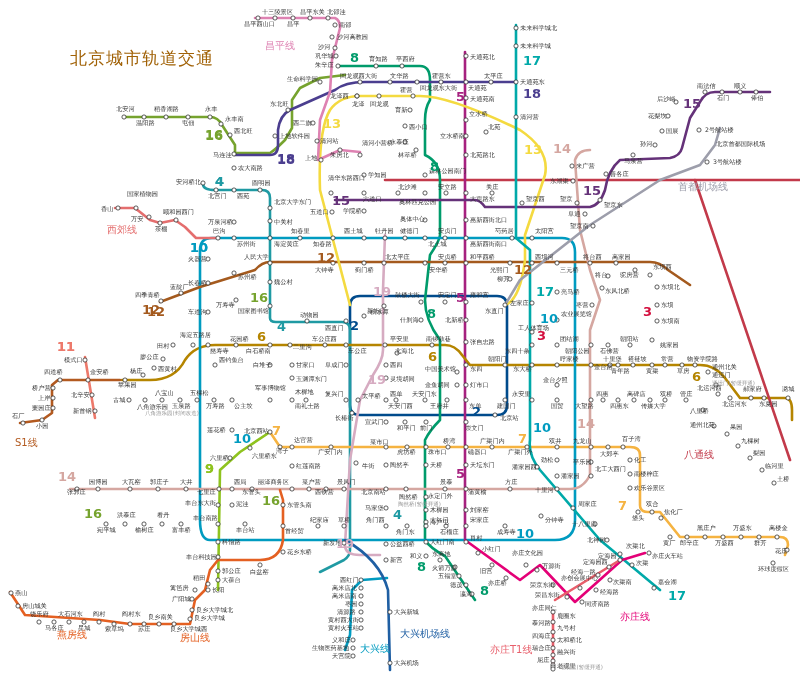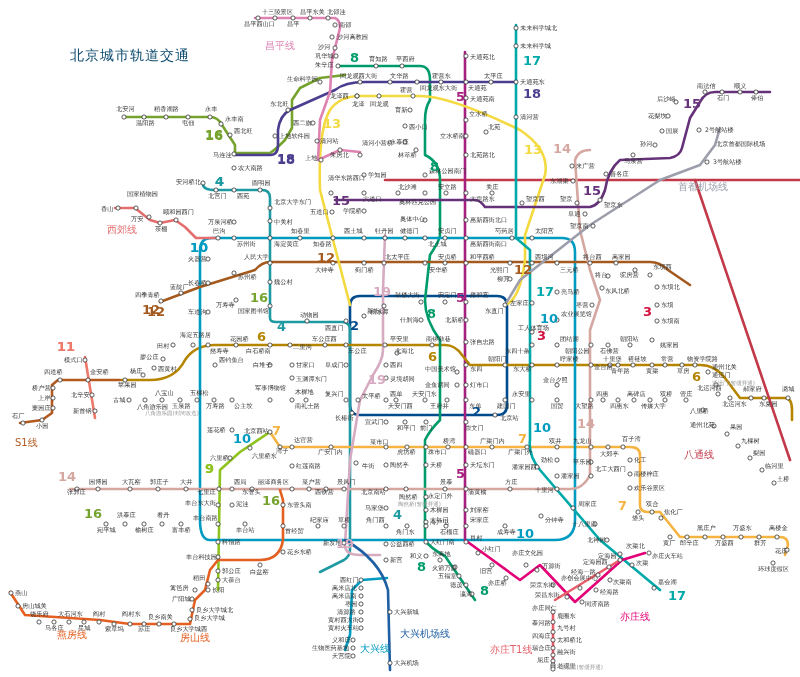--- a/index.html
+++ b/index.html
@@ -1,18 +1,18 @@
 <!DOCTYPE html>
 <html><head>
 <meta charset="utf-8">
 <style>
   html, body { margin:0; padding:0; background:#ffffff; }
   body { width:800px; height:677px; overflow:hidden; position:relative; font-family:"DejaVu Sans", sans-serif; }
   #map { position:absolute; left:0; top:0; width:800px; height:677px; }
-  .title { position:absolute; left:70px; top:47px; font-size:14px; color:#0c4a6e; font-family:"DejaVu Sans", sans-serif; letter-spacing:1px; }
+  .title { position:absolute; left:70px; top:47px; font-size:17px; color:#a16207; font-family:"DejaVu Sans", sans-serif; letter-spacing:1px; }
   .stn-label { font-size:6.2px; fill:#333; font-family:"DejaVu Sans", sans-serif; }
   .line-num { font-size:13px; font-weight:bold; font-family:"DejaVu Sans", sans-serif; }
   .line-name { font-size:10px; font-family:"DejaVu Sans", sans-serif; }
   .note { font-size:5.5px; fill:#999; font-family:"DejaVu Sans", sans-serif; }
 </style>
 </head>
 <body>
 
 <div class="title">北京城市轨道交通</div>
 

